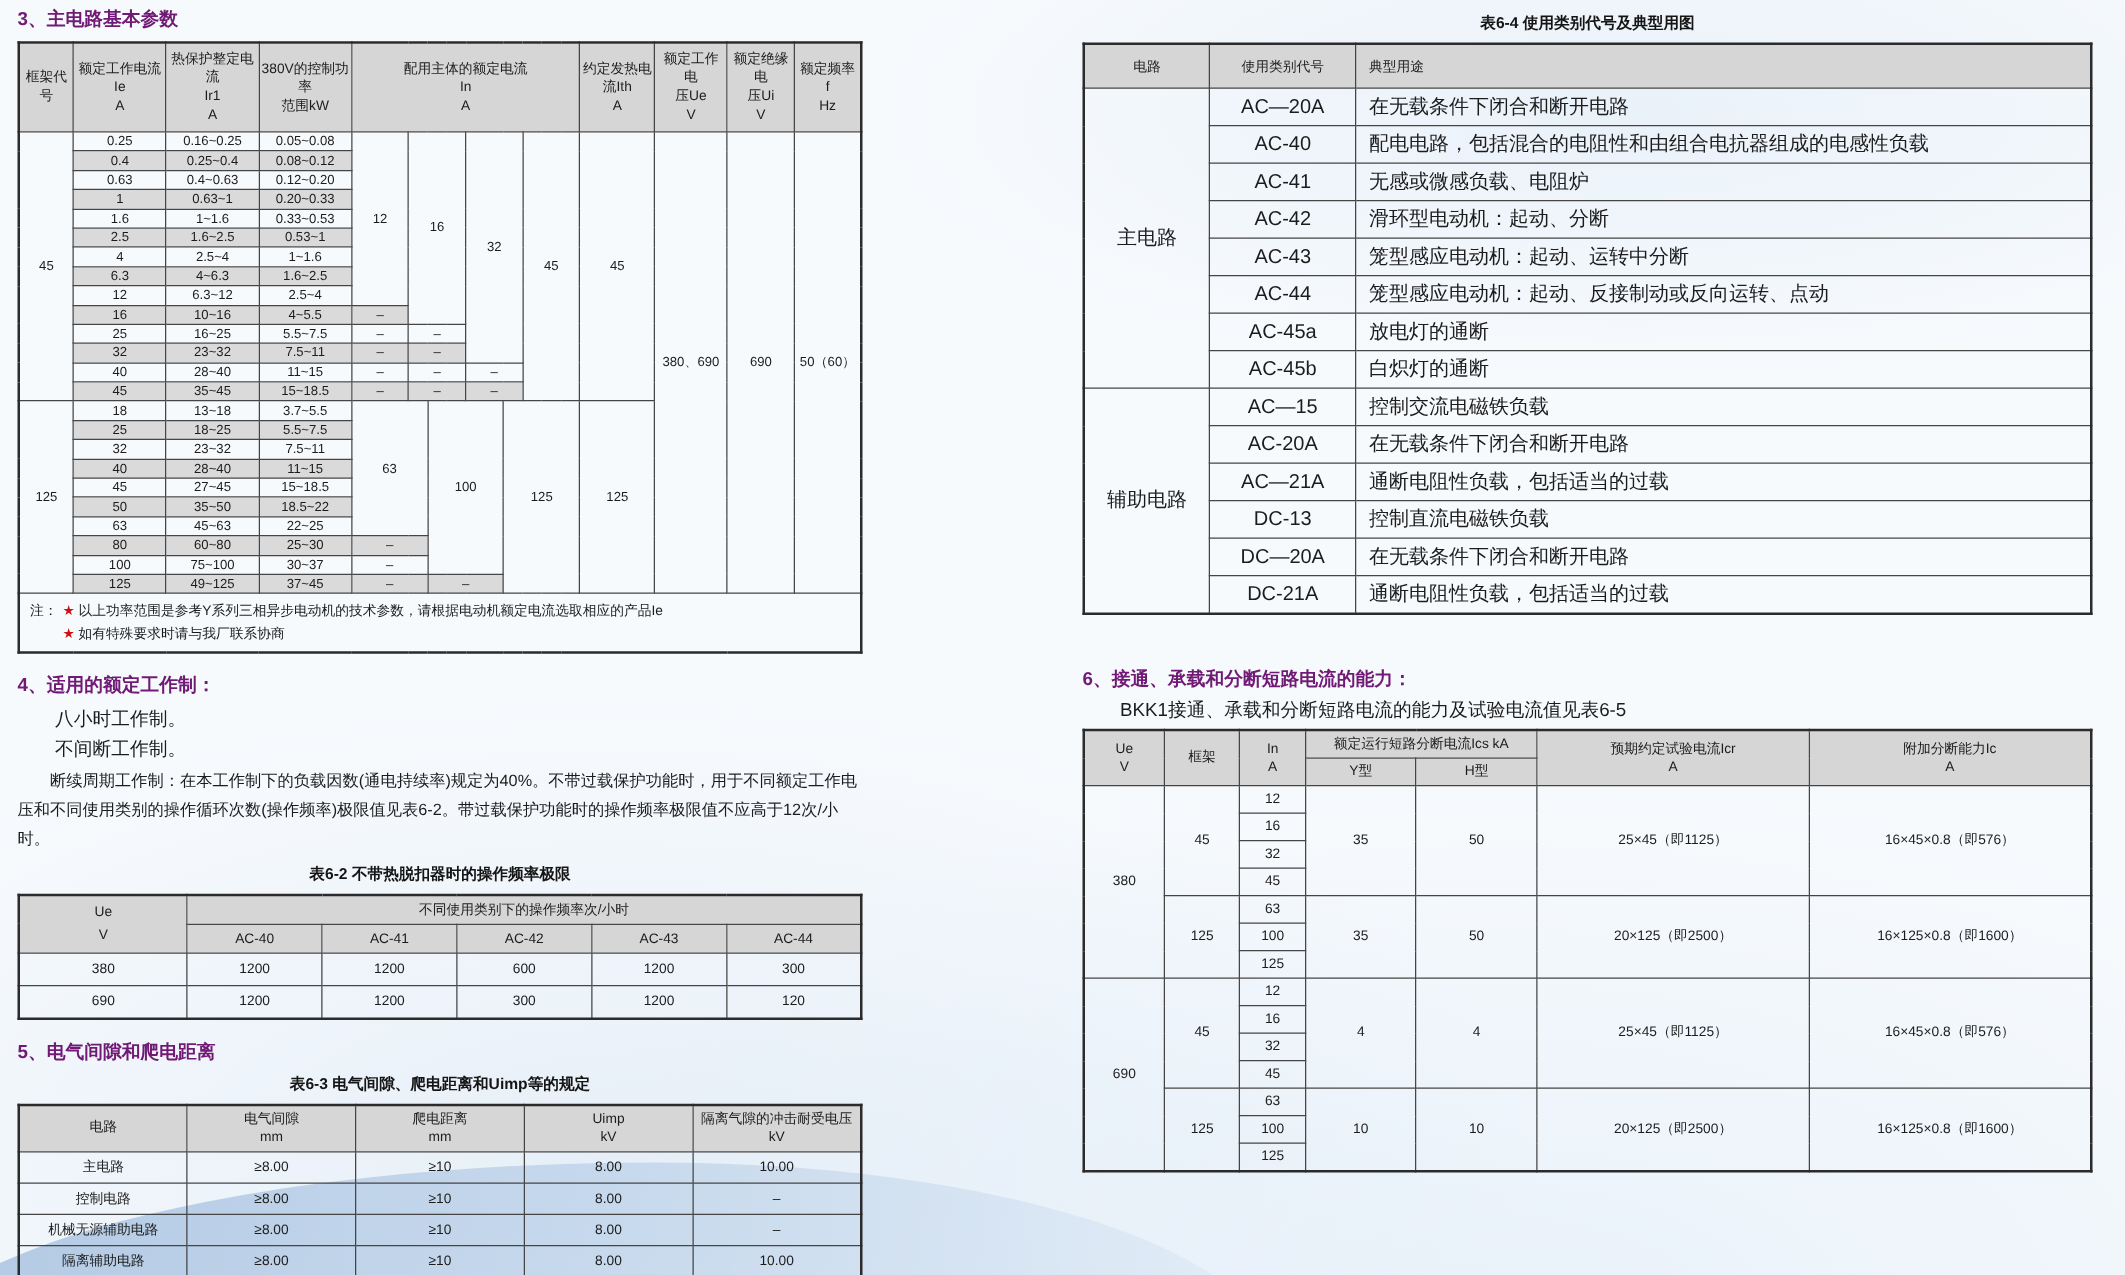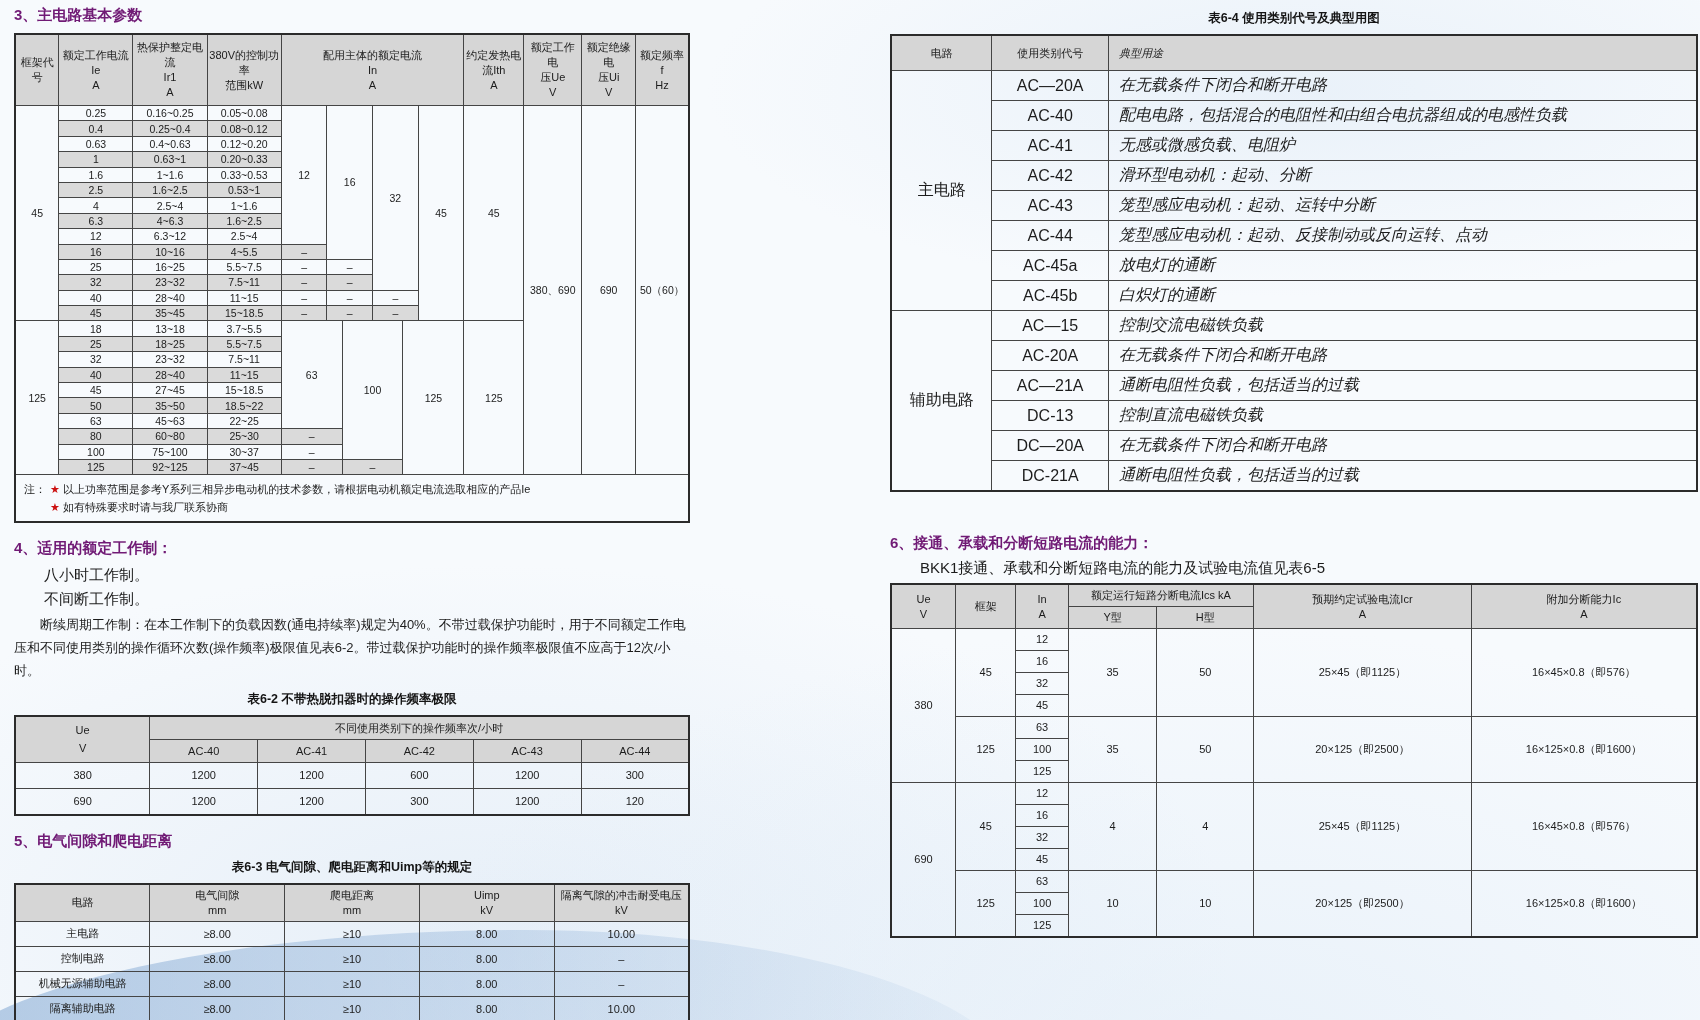--- a/index.html
+++ b/index.html
@@ -15,34 +15,34 @@
       background:radial-gradient(ellipse at center, rgba(205,222,240,.40), rgba(205,222,240,0) 70%);}
   .w2{top:620px;right:-350px;width:1700px;height:900px;border-radius:50%;
       background:radial-gradient(ellipse at center, rgba(214,230,245,.45), rgba(214,230,245,0) 70%);}
   .w3{bottom:-70px;left:-80px;width:1100px;height:160px;
       border-radius:55% 45% 0 0/100% 100% 0 0;
       background:linear-gradient(90deg,rgba(122,162,208,.55),rgba(190,212,235,.15));}
   .w4{top:-120px;right:-200px;width:1200px;height:420px;border-radius:50%;
       background:radial-gradient(ellipse at center, rgba(222,234,246,.55), rgba(222,234,246,0) 70%);}
 
   .col-left{position:absolute;left:14px;top:6px;width:676px;z-index:1;}
-  .col-right{position:absolute;left:866px;top:4px;width:808px;z-index:1;margin-left:24px;}
+  .col-right{position:absolute;left:866px;top:4px;width:808px;z-index:1;}
 
   h2{font-size:15px;font-weight:bold;margin:0 0 8px 0;color:#701a75;}
   .caption{text-align:center;font-weight:bold;font-size:12.5px;margin:6px 0 7px 0;color:#151515;}
   .indent{text-indent:2em;margin:5px 0;font-size:15px;}
   .para{text-indent:2em;margin:5px 0 8px 0;font-size:13px;line-height:1.75;}
 
   .tbl table{border-collapse:collapse;width:100%;table-layout:fixed;}
   .tbl table{border:2px solid #2b2b2b;}
   .tbl th,.tbl td{border:1px solid #454545;text-align:center;vertical-align:middle;
       font-weight:normal;overflow:hidden;}
   .tbl th{background:#d6d6d6;white-space:pre-line;}
   .tbl td.g{background:#dadada;}
-  .tbl td.l,.tbl th.l{text-align:left;padding-left:10px;font-style:italic;}
+  .tbl td.l,.tbl th.l{text-align:left;padding-left:10px;}
 
   
   .t3{margin-bottom:16px;}
   .t3 th{font-size:11px;line-height:15px;padding:5px 1px;}
   .t3 td{font-size:10.5px;height:14.4px;line-height:12px;padding:0 1px;}
   .t3 td.note{height:auto;text-align:left;padding:5px 8px;background:#fff0;}
   .note-label{display:inline-block;vertical-align:top;font-size:11px;line-height:18px;width:26px;}
   .note-lines{display:inline-block;vertical-align:top;}
   .note-lines div{font-size:11px;line-height:18px;}
   .star{color:#cc1111;margin-right:3px;}
@@ -272,21 +272,21 @@
               <td colspan="4" class="g">–</td>
             </tr>
             <tr>
               <td>100</td>
               <td>75~100</td>
               <td>30~37</td>
               <td colspan="4">–</td>
             </tr>
             <tr>
               <td class="g">125</td>
-              <td class="g">92~125</td>
+              <td class="g">49~125</td>
               <td class="g">37~45</td>
               <td colspan="4" class="g">–</td>
               <td colspan="4" class="g">–</td>
             </tr>
             <tr>
               <td colspan="20" class="note"><span class="note-label">注：</span><span class="note-lines"><div><span class="star">★</span>以上功率范围是参考Y系列三相异步电动机的技术参数，请根据电动机额定电流选取相应的产品Ie</div><div><span class="star">★</span>如有特殊要求时请与我厂联系协商</div></span></td>
             </tr>
           </tbody>
         </table>
       </div>

